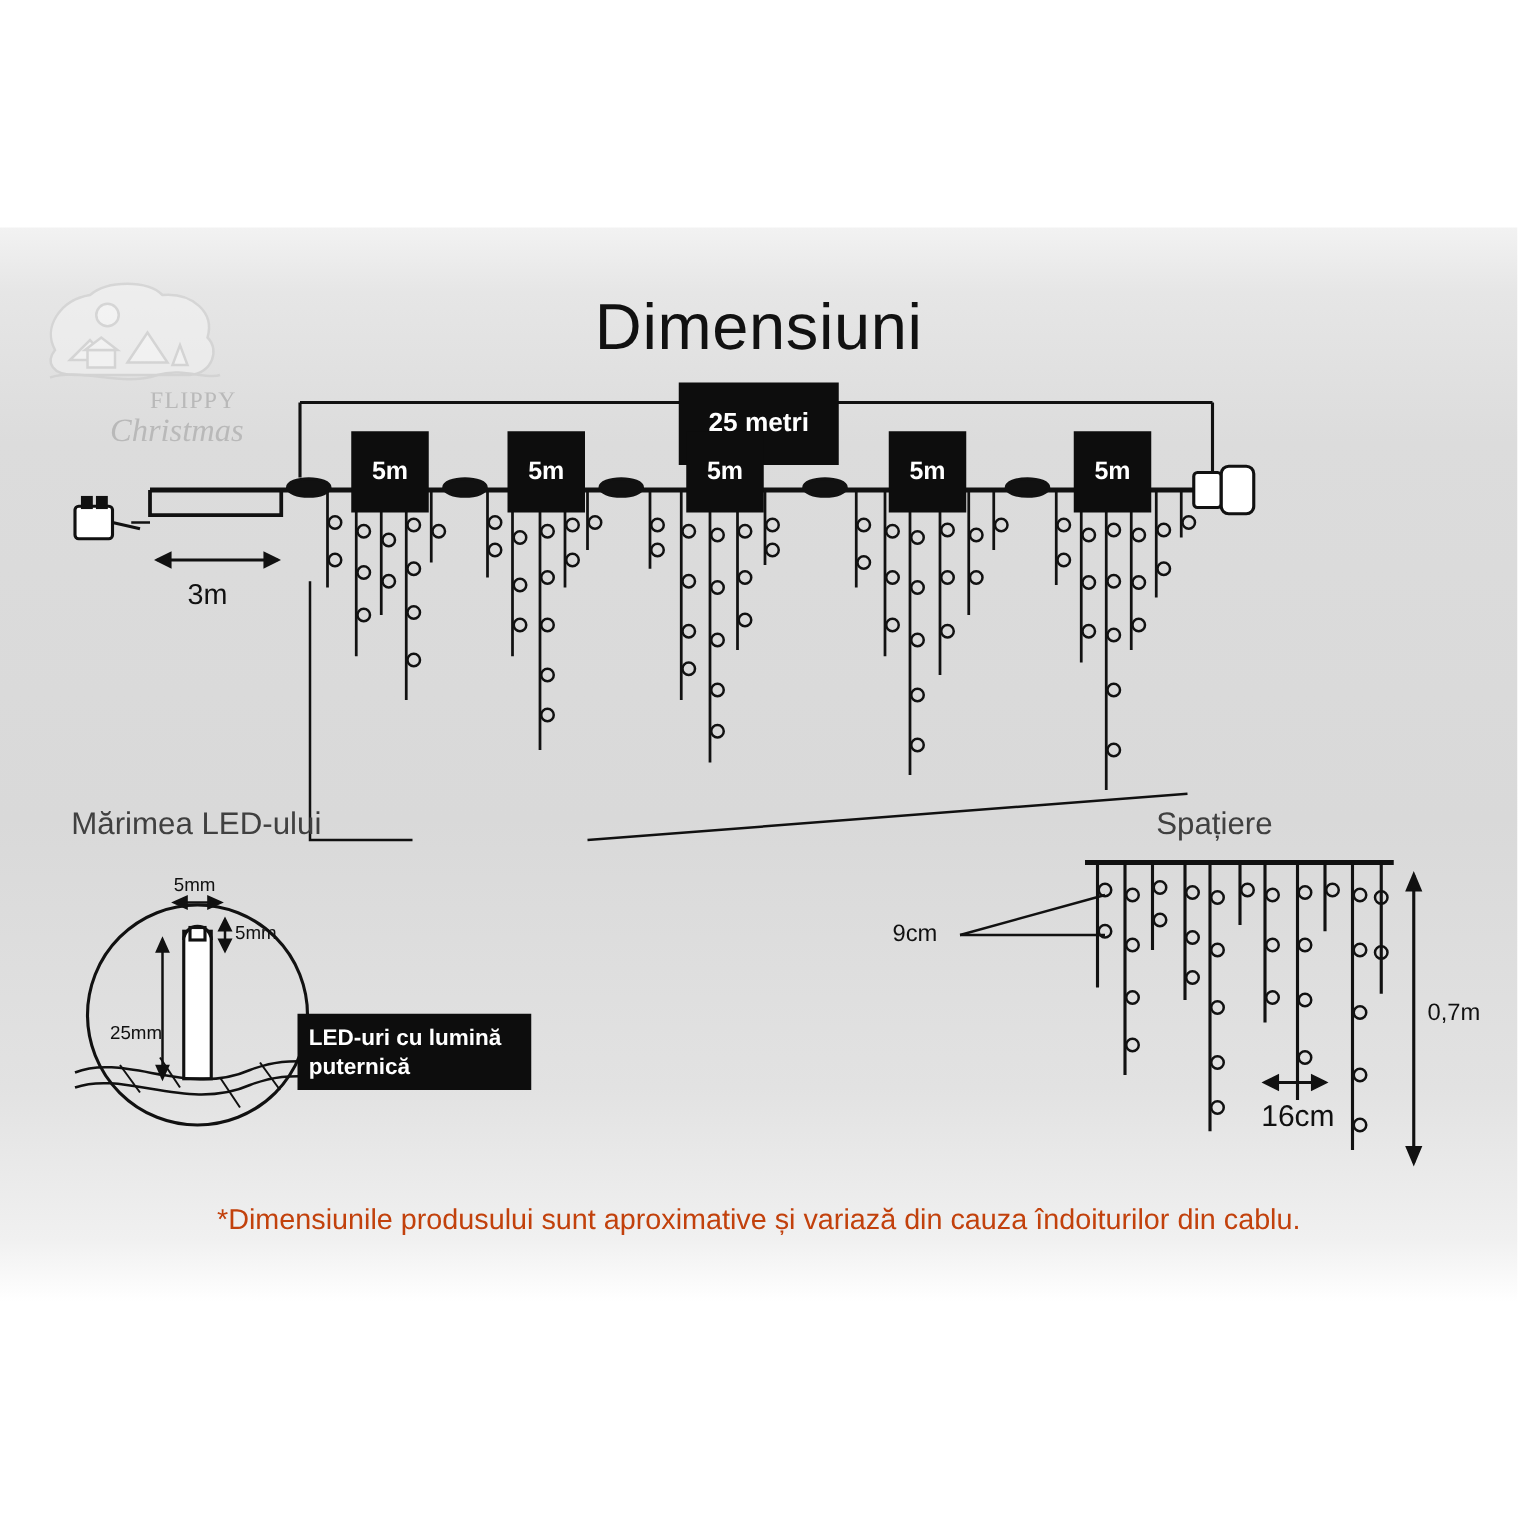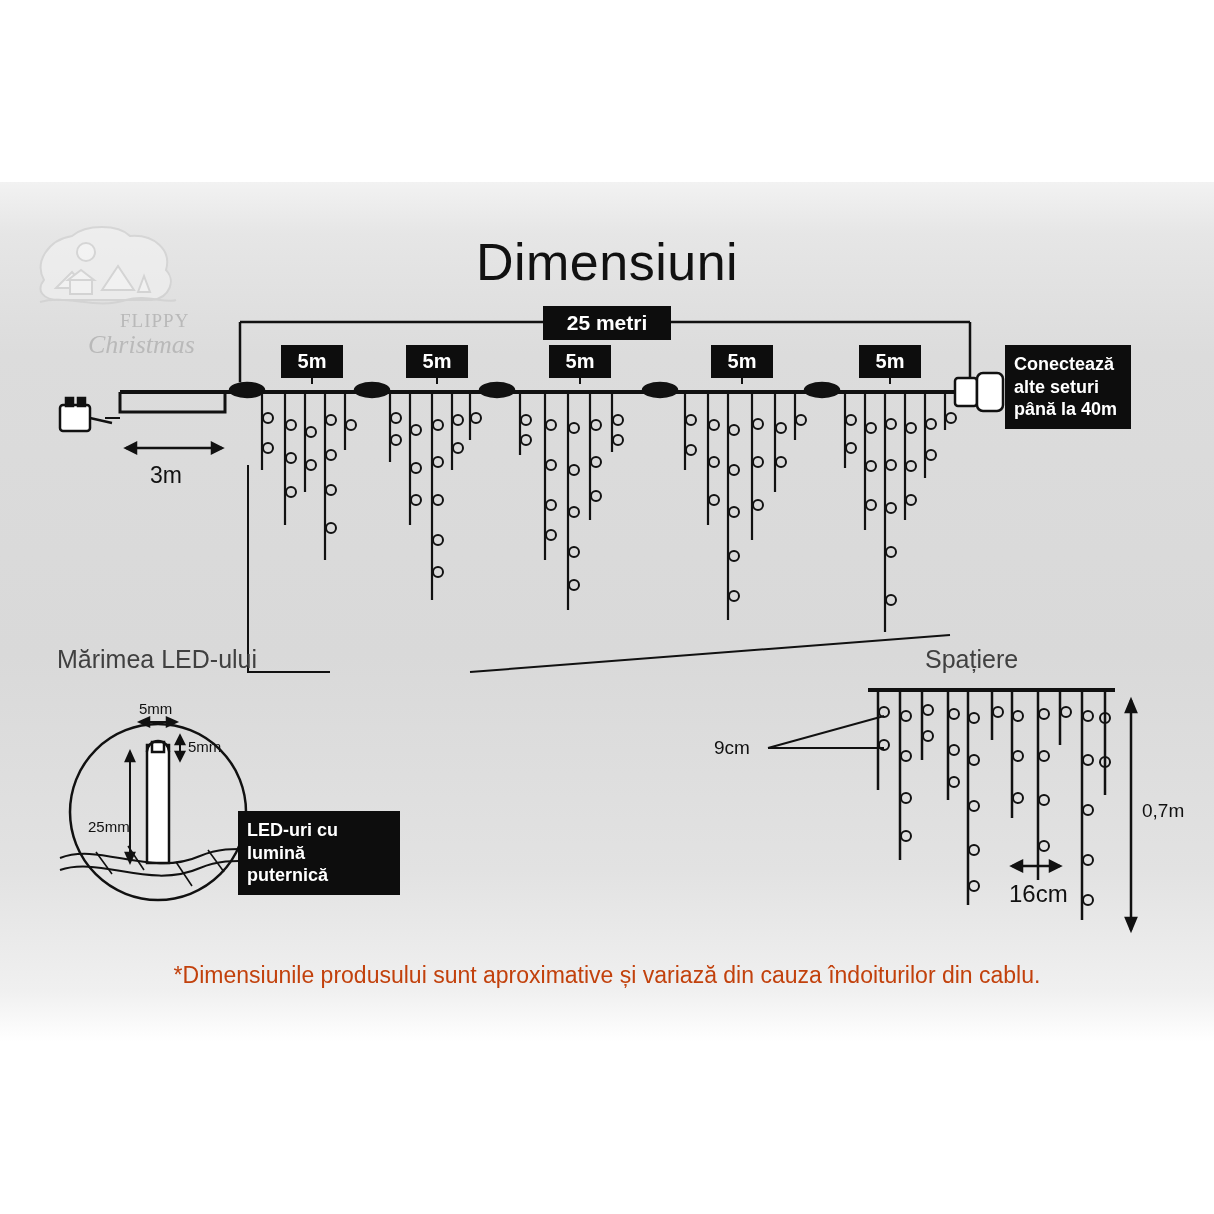--- a/index.html
+++ b/index.html
@@ -45,21 +45,21 @@
   }
   
   .label-box {
     position: absolute;
     background: #0d0d0d;
     color: #ffffff;
     font-family: "Liberation Sans", sans-serif;
     font-weight: bold;
     text-align: center;
     line-height: 1.25;
-    padding: 4px 10px;
+    padding: 20px 10px;
     box-sizing: border-box;
     white-space: pre-line;
   }
   .title {
     position: absolute;
     left: 0;
     top: 232px;
     width: 1214px;
     text-align: center;
     font-size: 52px;
@@ -408,26 +408,23 @@
   </svg>
 
   <div class="label-box" style="left:543px; top:306px; width:128px; font-size:21px;">25 metri</div>
 
   <div class="label-box" style="left:281px; top:345px; width:62px; font-size:20px;">5m</div>
   <div class="label-box" style="left:406px; top:345px; width:62px; font-size:20px;">5m</div>
   <div class="label-box" style="left:549px; top:345px; width:62px; font-size:20px;">5m</div>
   <div class="label-box" style="left:711px; top:345px; width:62px; font-size:20px;">5m</div>
   <div class="label-box" style="left:859px; top:345px; width:62px; font-size:20px;">5m</div>
 
-  <div class="label-box" style="left:1005px; top:345px; width:126px; font-size:18px; text-align:left; padding:8px 9px;">Conectează
-alte seturi
-până la 40m</div>
-
-
-  <div class="label-box" style="left:238px; top:811px; width:162px; font-size:18px; text-align:left; padding:8px 9px;">LED-uri cu lumină
+
+
+  <div class="label-box" style="left:238px; top:811px; width:187px; font-size:18px; text-align:left; padding:8px 9px;">LED-uri cu lumină
 puternică</div>
 
   <div class="plain-label" style="left:150px; top:462px; font-size:23px;">3m</div>
 
   <div class="plain-label" style="left:139px; top:700px; font-size:15px;">5mm</div>
   <div class="plain-label" style="left:188px; top:738px; font-size:15px;">5mm</div>
   <div class="plain-label" style="left:88px; top:798px; font-size:15px;margin-top:20px;">25mm</div>
 
   <div class="plain-label" style="left:714px; top:737px; font-size:19px;">9cm</div>
   <div class="plain-label" style="left:1009px; top:880px; font-size:24px;">16cm</div>

